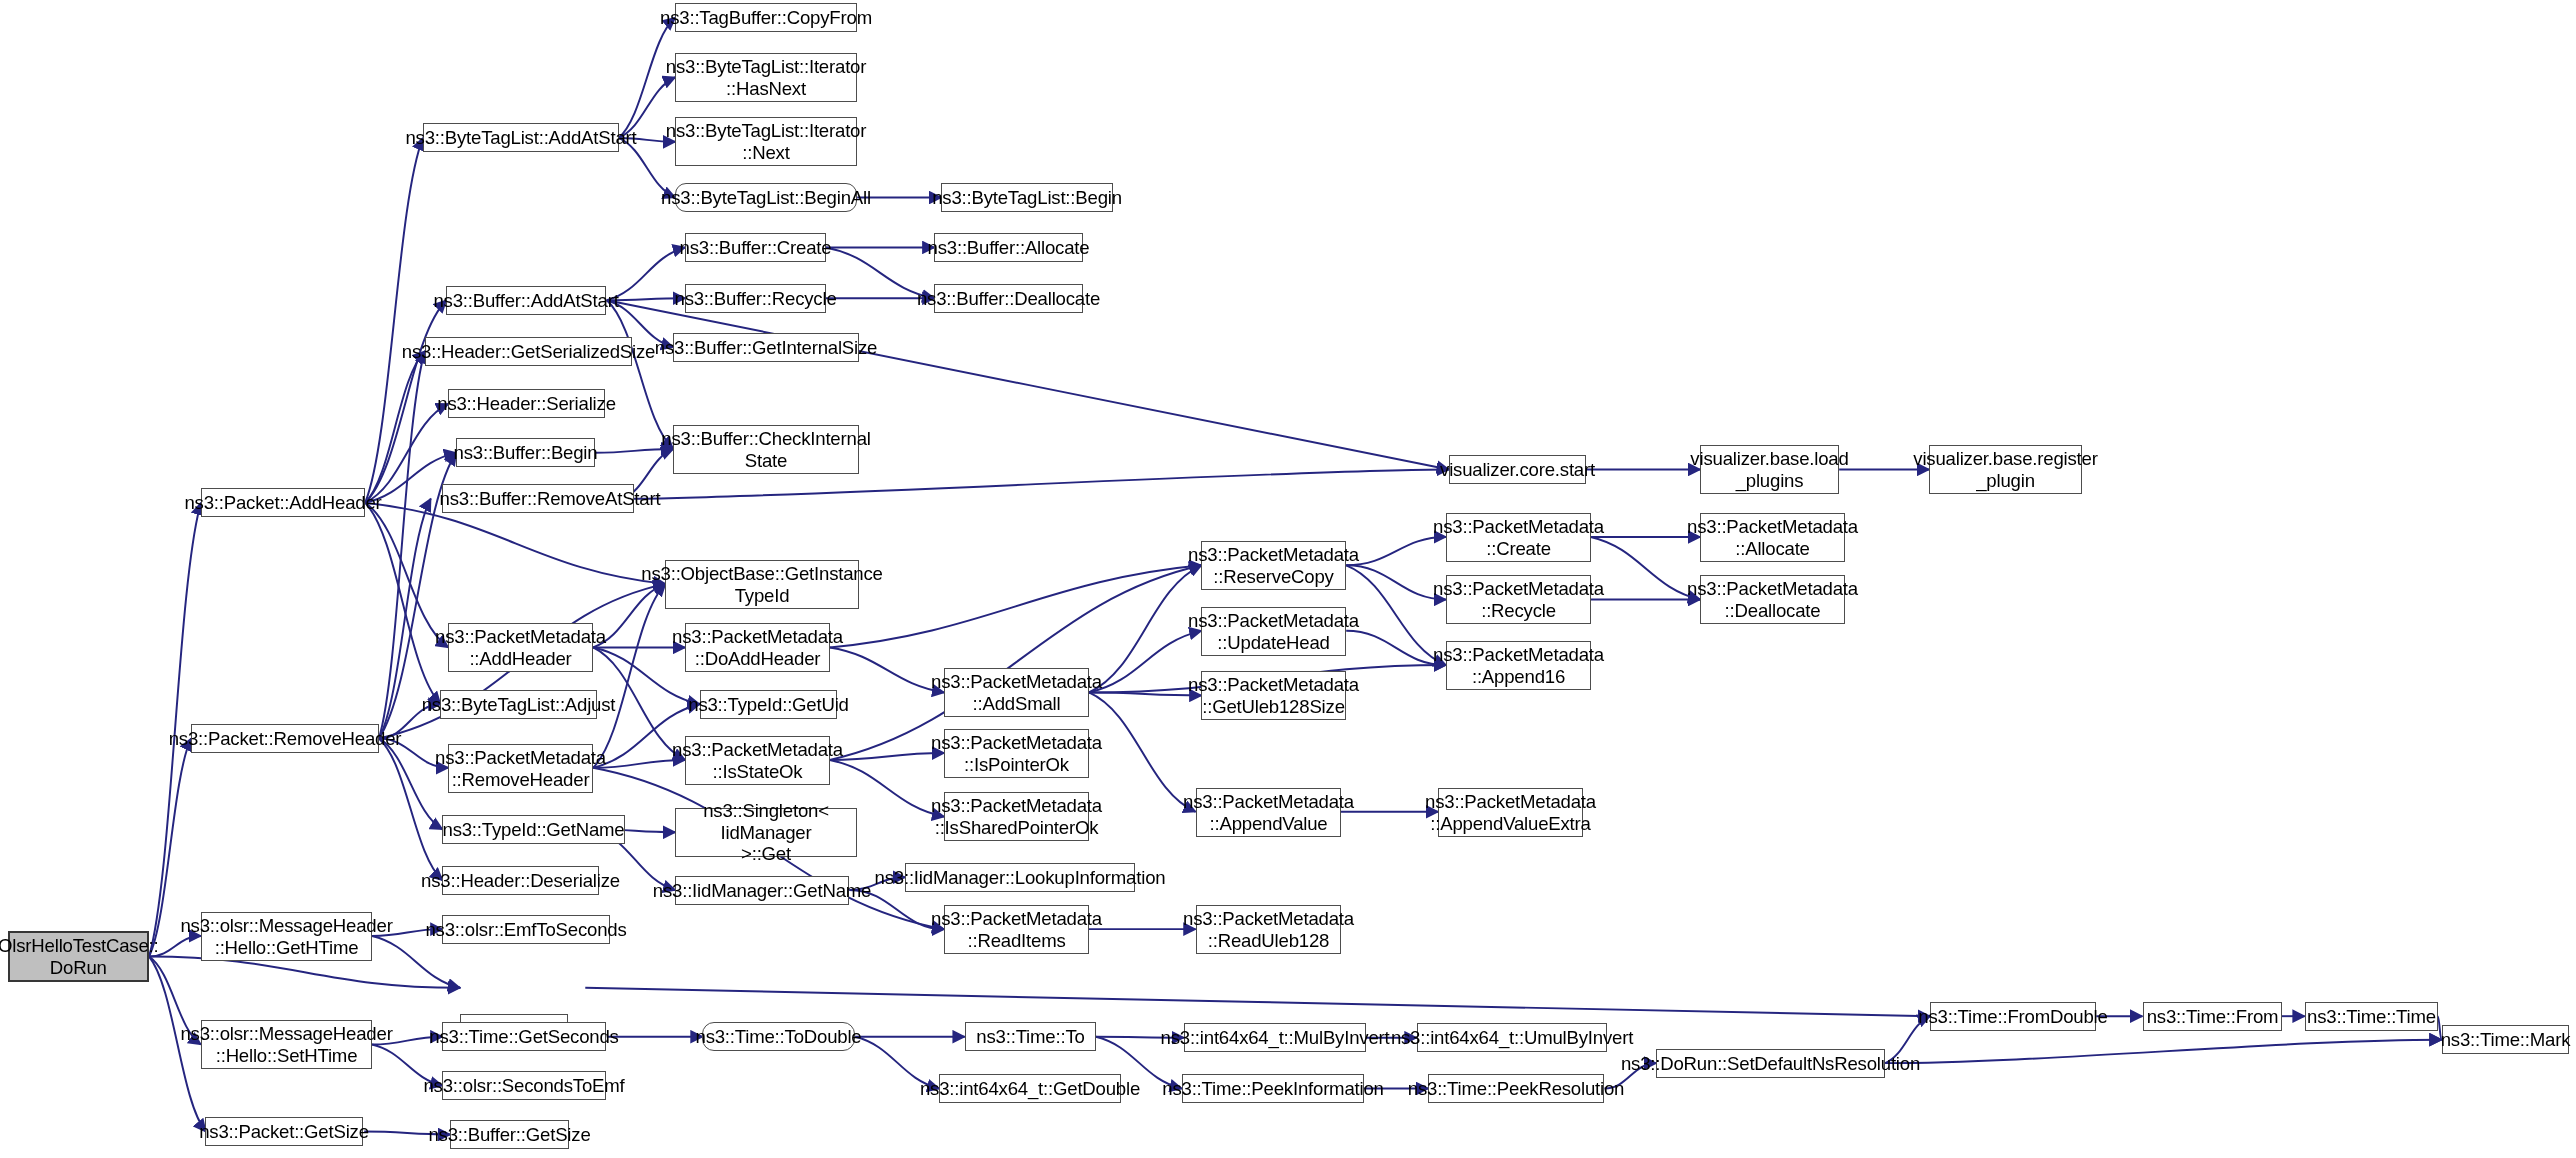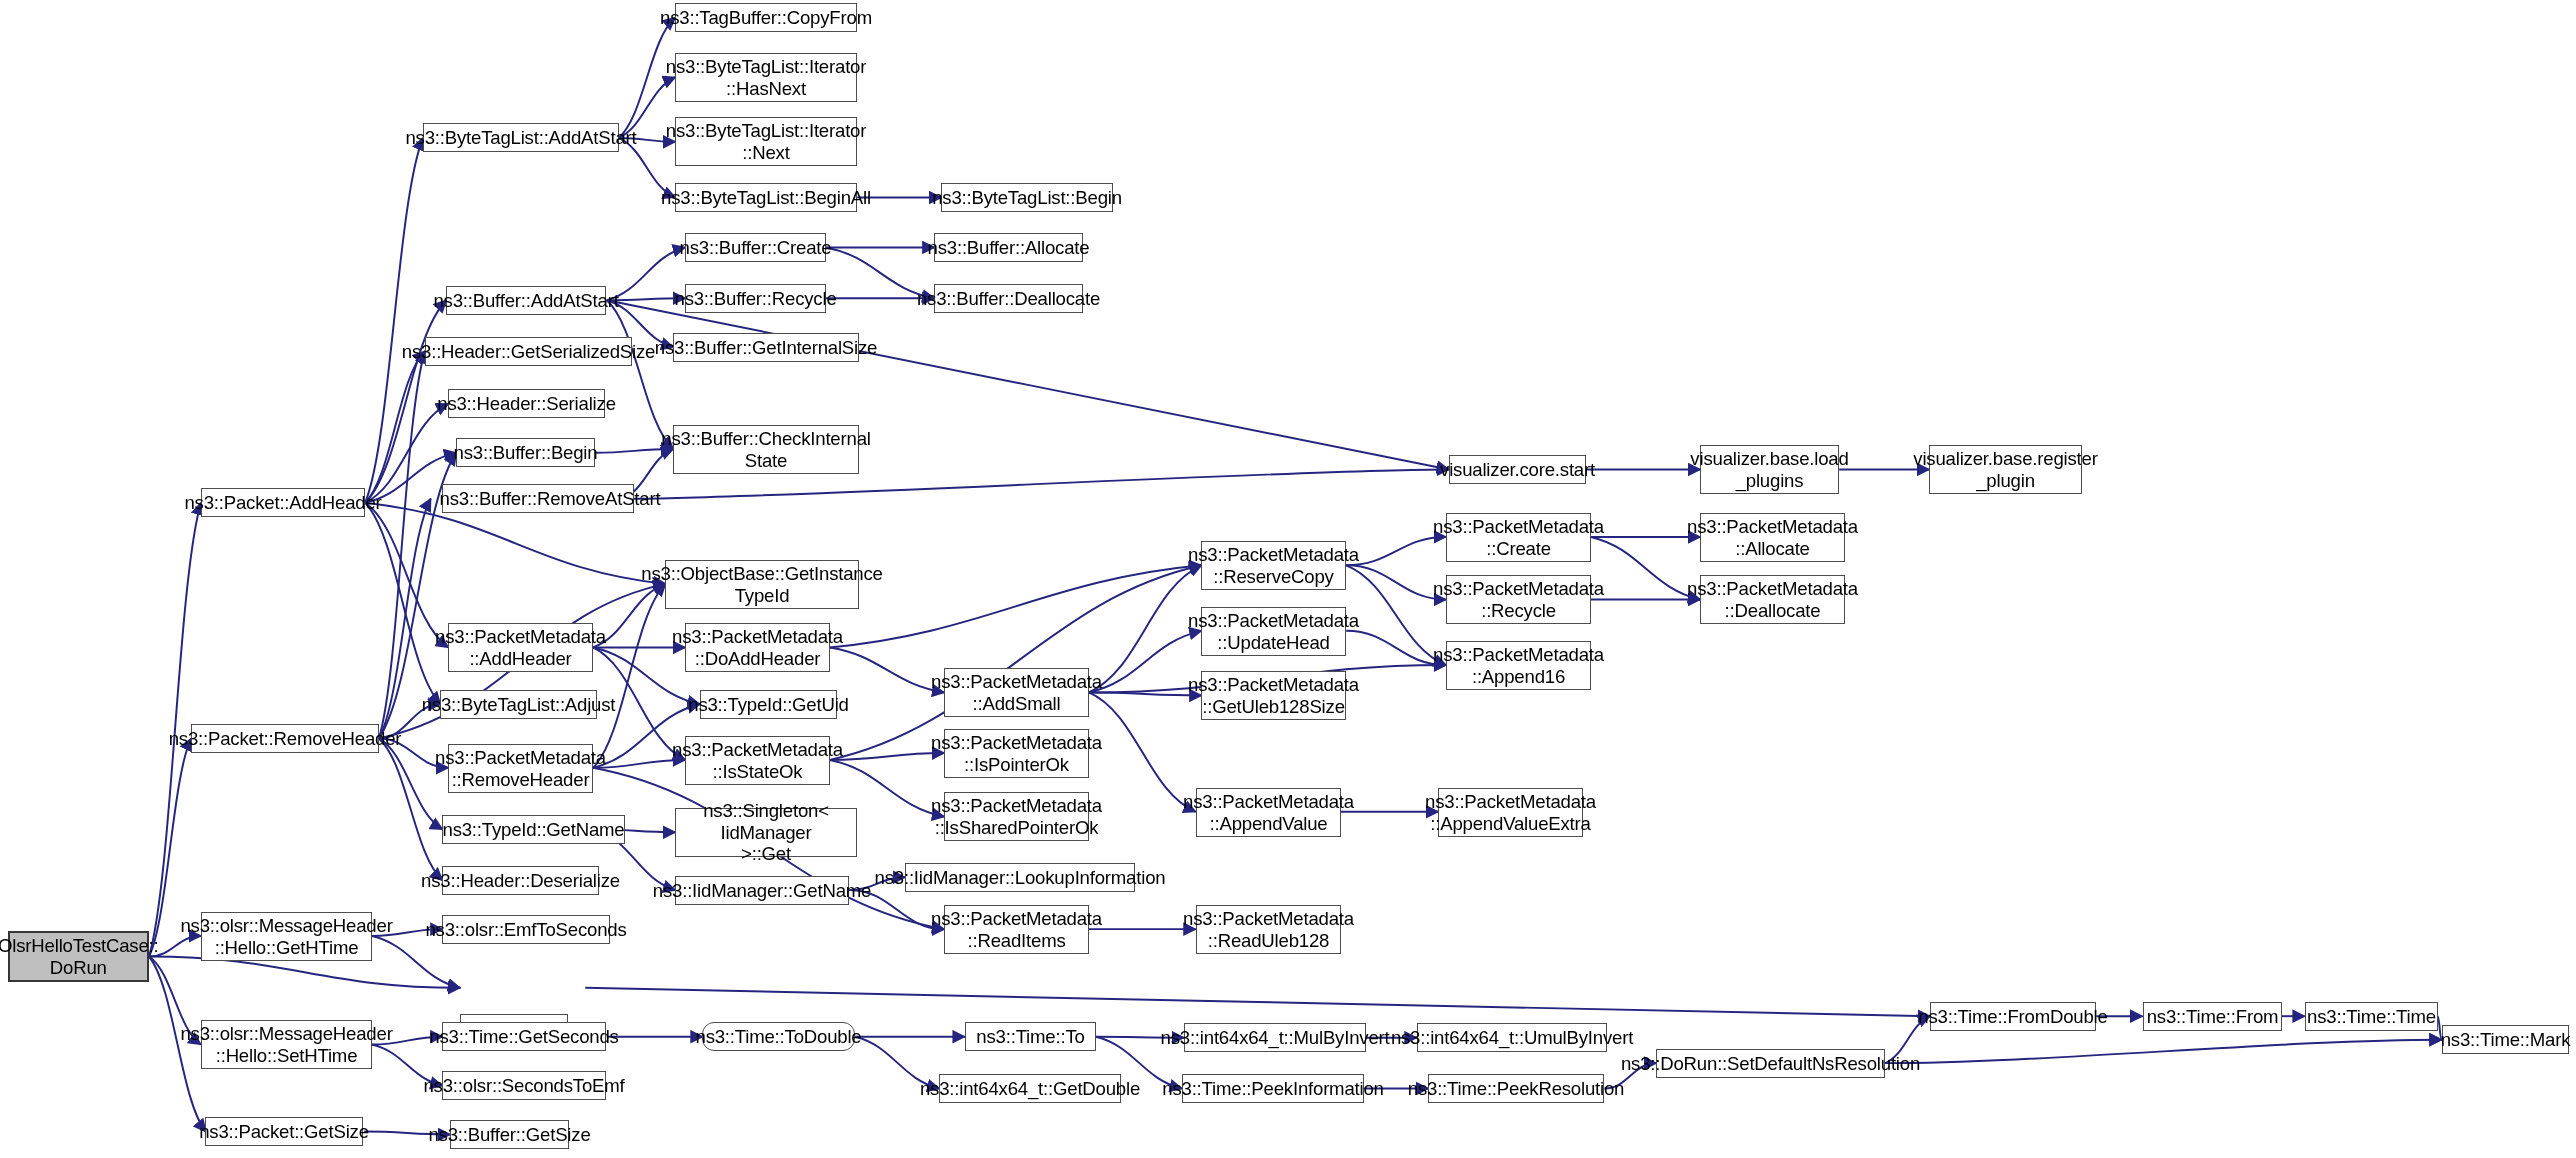--- a/index.html
+++ b/index.html
@@ -153,21 +153,21 @@
   </svg>
   <div id="node-layer">
       <div class="node root" style="left: 7.8px; top: 931px; width: 141px; height: 51px;"><span>OlsrHelloTestCase::
 DoRun</span></div>
       <div class="node" style="left: 423px; top: 123px; width: 196px; height: 29px;"><span>ns3::ByteTagList::AddAtStart</span></div>
       <div class="node" style="left: 675px; top: 2.9px; width: 182px; height: 29px;"><span>ns3::TagBuffer::CopyFrom</span></div>
       <div class="node" style="left: 675px; top: 53px; width: 182px; height: 49px;"><span>ns3::ByteTagList::Iterator
 ::HasNext</span></div>
       <div class="node" style="left: 675px; top: 117px; width: 182px; height: 49px;"><span>ns3::ByteTagList::Iterator
 ::Next</span></div>
-      <div class="node" style="left: 675px; top: 183px; width: 182px; height: 29px;"><span>ns3::ByteTagList::BeginAll</span></div>
+      <div class="node" style="left: 675px; top: 183px; width: 182px; height: 29px; border-radius: 11px;"><span>ns3::ByteTagList::BeginAll</span></div>
       <div class="node" style="left: 941px; top: 183px; width: 172px; height: 29px;"><span>ns3::ByteTagList::Begin</span></div>
       <div class="node" style="left: 446px; top: 286px; width: 160px; height: 29px;"><span>ns3::Buffer::AddAtStart</span></div>
       <div class="node" style="left: 685px; top: 233px; width: 141px; height: 29px;"><span>ns3::Buffer::Create</span></div>
       <div class="node" style="left: 934px; top: 233px; width: 149px; height: 29px;"><span>ns3::Buffer::Allocate</span></div>
       <div class="node" style="left: 685px; top: 284px; width: 141px; height: 29px;"><span>ns3::Buffer::Recycle</span></div>
       <div class="node" style="left: 934px; top: 284px; width: 149px; height: 29px;"><span>ns3::Buffer::Deallocate</span></div>
       <div class="node" style="left: 673px; top: 333px; width: 186px; height: 29px;"><span>ns3::Buffer::GetInternalSize</span></div>
       <div class="node" style="left: 425px; top: 337px; width: 207px; height: 29px;"><span>ns3::Header::GetSerializedSize</span></div>
       <div class="node" style="left: 448px; top: 389px; width: 157px; height: 29px;"><span>ns3::Header::Serialize</span></div>
       <div class="node" style="left: 456px; top: 438px; width: 139px; height: 29px;"><span>ns3::Buffer::Begin</span></div>

